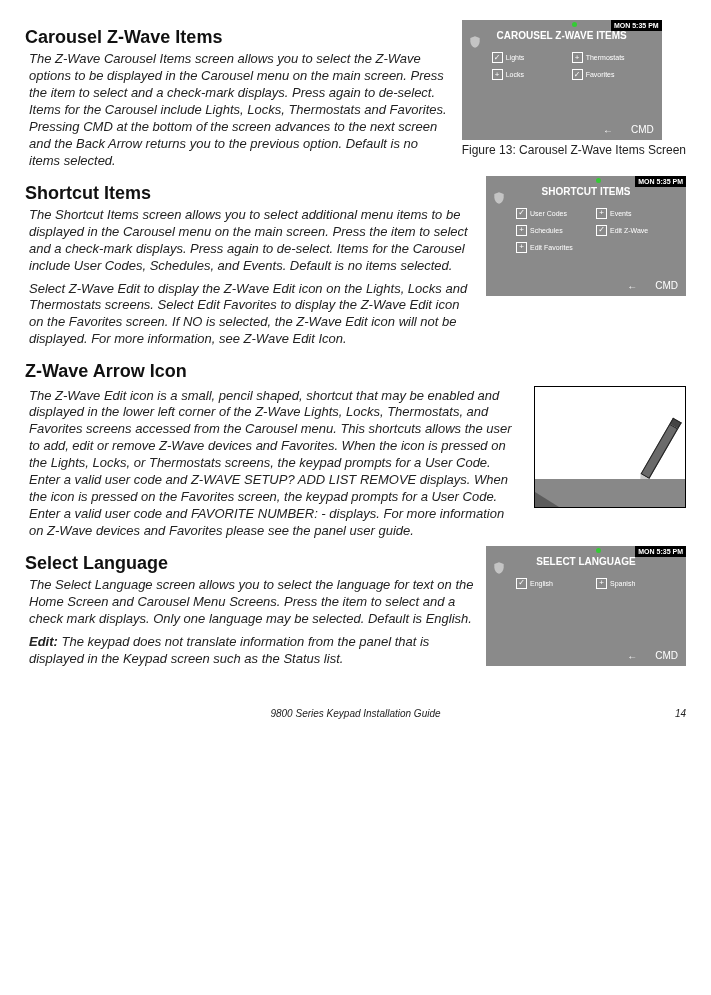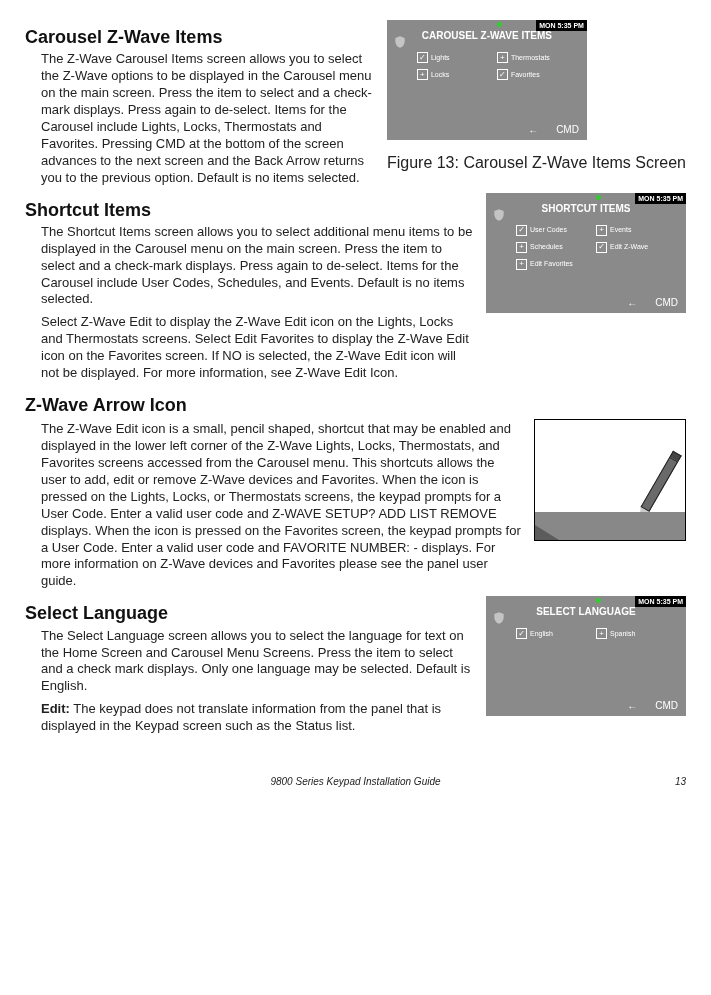--- a/index.html
+++ b/index.html
@@ -16,22 +16,22 @@
     font-family: Arial, Helvetica, sans-serif;
     font-weight: bold;
     font-size: 18px;
     margin: 6px 0 2px 0;
     color: #111;
   }
   .row { display: flex; gap: 12px; justify-content: space-between; }
   .col-text { flex: 1; }
   .col-fig { flex: 0 0 auto; text-align: center; }
   .fig-caption {
-    font-size: 16px;
-    margin-top: 13px;
+    font-size: 12px;
+    margin-top: 3px;
     line-height: 1.25;
   }
   .note b { font-weight: bold; }
   .screen {
     width: 200px;
     height: 120px;
     background: #8a8a8a;
     color: #fff;
     position: relative;
     font-size: 8px;
@@ -101,21 +101,21 @@
     border-right:5px solid transparent;
     border-top:10px solid #ccc;
   }
   .page-footer {
     margin-top: 34px;
     font-style: italic;
     font-size: 10px;
     display:flex;justify-content:center;position:relative;
   }
   .page-footer .num { font-style:italic; position:absolute; right:0;}
-  p { margin: 2px 0 6px 16px; }
+  p { margin: 2px 0 6px 4px; font-style: italic; }
 </style>
 </head>
 <body>
 
 <div class="row">
   <div class="col-text">
     <h2>Carousel Z-Wave Items</h2>
     <p>The Z-Wave Carousel Items screen allows you to select the Z-Wave options to be displayed in the Carousel menu on the main screen. Press the item to select and a check-mark displays. Press again to de-select. Items for the Carousel include Lights, Locks, Thermostats and Favorites. Pressing CMD at the bottom of the screen advances to the next screen and the Back Arrow returns you to the previous option. Default is no items selected.</p>
   </div>
   <div class="col-fig">
@@ -242,14 +242,14 @@
       <div class="footer">
         <span>←</span>
         <span>CMD</span>
       </div>
     </div>
   </div>
 </div>
 
 <div class="page-footer">
   <span>9800 Series Keypad Installation Guide</span>
-  <span class="num">13</span>
+  <span class="num">14</span>
 </div>
 
 </body></html>

